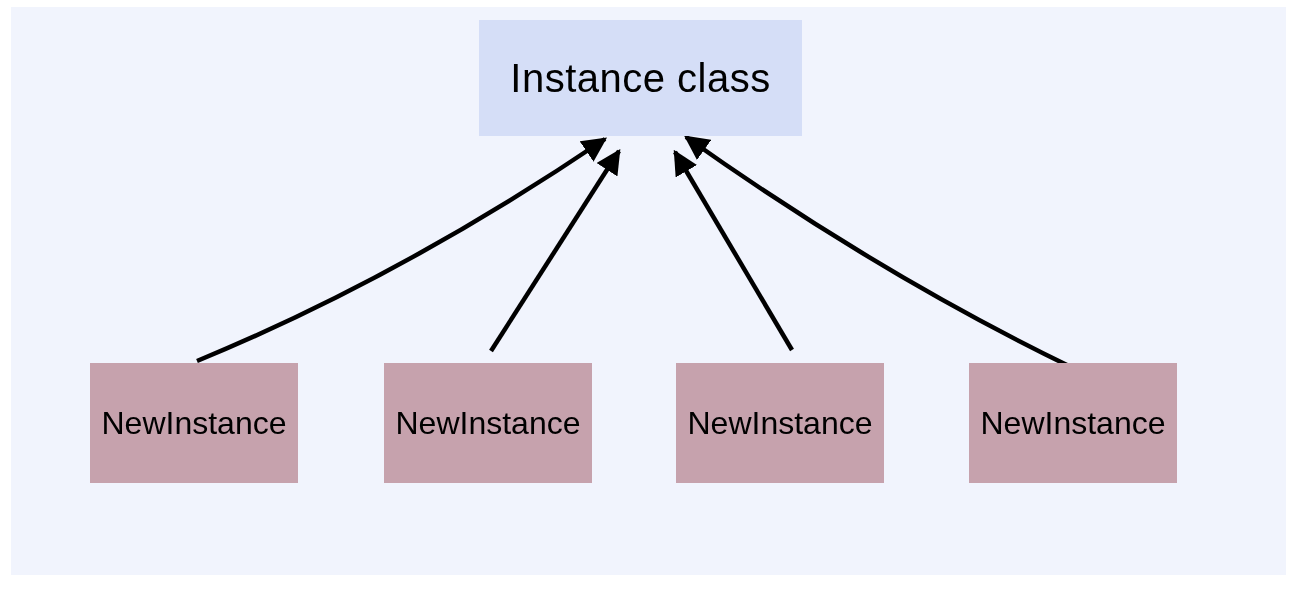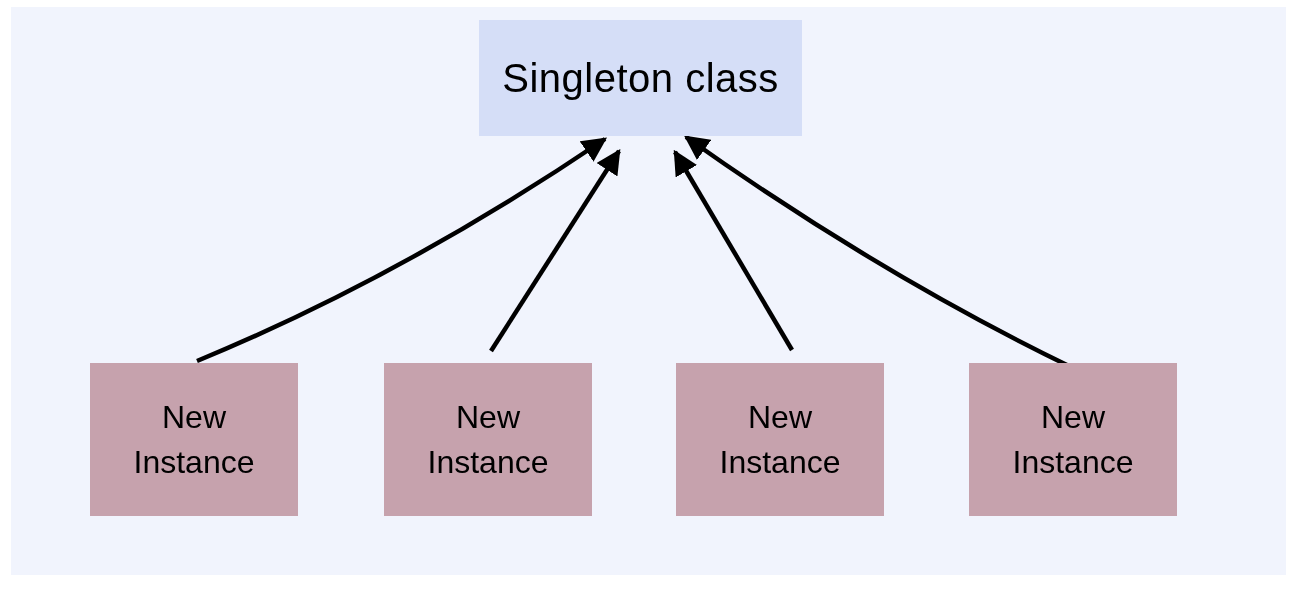--- a/index.html
+++ b/index.html
@@ -43,24 +43,24 @@
     justify-content: center;
     color: #000000;
     font-size: 40px;
     letter-spacing: 0.5px;
     white-space: nowrap;
   }
   .instance-box {
     position: absolute;
     top: 356px;
     width: 208px;
-    height: 153px;
+    height: 120px;
     background: #c6a2ad;
     display: flex;
-    flex-direction: column;
+    flex-direction: row;
     align-items: center;
     justify-content: center;
     color: #000000;
     font-size: 32px;
     line-height: 45px;
     text-align: center;
   }
   .instance-box.pos-0 { left: 79px; }
   .instance-box.pos-1 { left: 373px; }
   .instance-box.pos-2 { left: 665px; }
@@ -83,21 +83,21 @@
           <path d="M 0 0 L 10 5 L 0 10 z" fill="#000000"></path>
         </marker>
       </defs>
       <path class="arrow-path" d="M 186 354 Q 390 270 594 132" marker-end="url(#arrowhead)"></path>
       <path class="arrow-path" d="M 480 344 L 608 144" marker-end="url(#arrowhead)"></path>
       <path class="arrow-path" d="M 781 343 L 664 145" marker-end="url(#arrowhead)"></path>
       <path class="arrow-path" d="M 1060 360 Q 868 267 675 130" marker-end="url(#arrowhead)"></path>
     </svg>
 
     <div class="singleton-box">
-      <span>Singleton class</span>
+      <span>Instance class</span>
     </div>
 
     <div class="instance-box pos-0">
       <span>New</span>
       <span>Instance</span>
     </div>
 
     <div class="instance-box pos-1">
       <span>New</span>
       <span>Instance</span>

